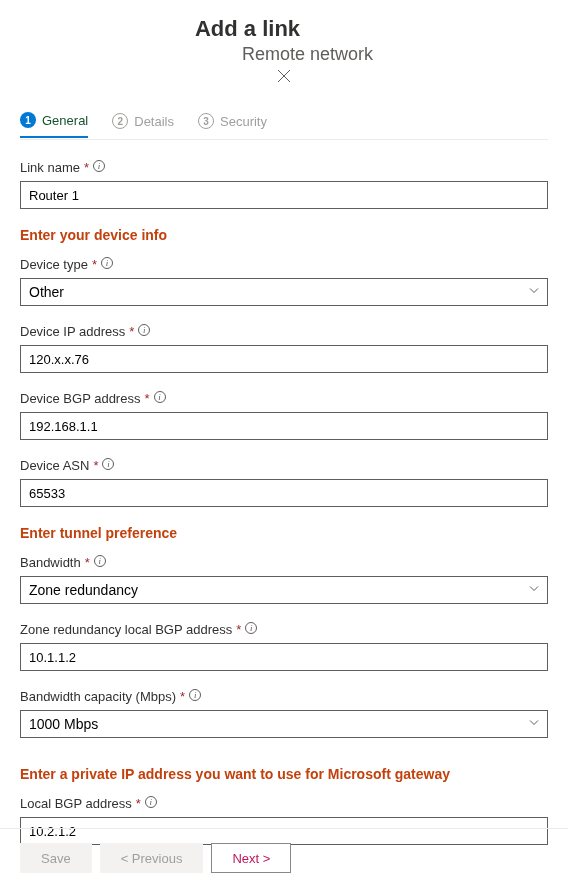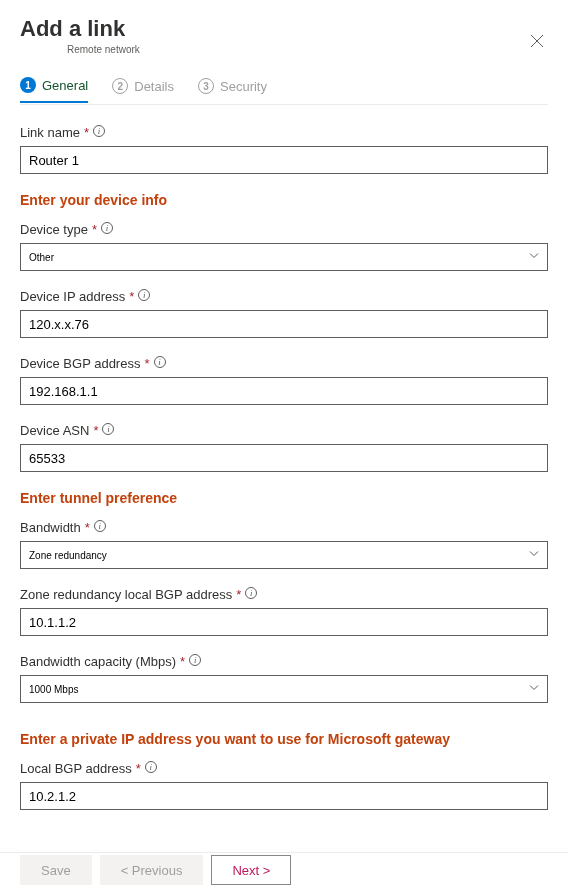--- a/index.html
+++ b/index.html
@@ -15,30 +15,31 @@
       width: 568px;
       height: 887px;
       position: relative;
     }
     .container {
       padding: 16px 20px 0 20px;
     }
     .header {
       display: flex;
       justify-content: space-between;
-      align-items: flex-end;
+      align-items: center;
+      flex-direction: column;
     }
     .header-text h1 {
       font-size: 22px;
       font-weight: 600;
       color: #323130;
       line-height: 1.2;
     }
     .header-text .subtitle {
-      font-size: 10px;
+      font-size: 18px;
       color: #605e5c;
       margin-top: 2px;
       margin-left: 47px;
     }
     .close-btn {
       cursor: pointer;
       padding: 4px;
       color: #605e5c;
     }
     .close-btn svg {
@@ -134,21 +135,21 @@
     }
     .select-wrap {
       position: relative;
       width: 100%;
     }
     .select-input {
       width: 100%;
       height: 28px;
       padding: 4px 28px 4px 8px;
       border: 1px solid #605e5c;
-      font-size: 10px;
+      font-size: 14px;
       font-family: inherit;
       outline: none;
       appearance: none;
       background: #fff;
       cursor: pointer;
     }
     .select-chevron {
       position: absolute;
       right: 8px;
       top: 50%;
@@ -166,21 +167,21 @@
       color: #c2410c;
       margin-bottom: 14px;
       margin-top: 2px;
     }
     .footer {
       position: absolute;
       bottom: 0;
       left: 0;
       right: 0;
       border-top: 1px solid #edebe9;
-      padding: 2px 20px;
+      padding: 14px 20px;
       display: flex;
       gap: 8px;
     }
     .btn {
       height: 30px;
       padding: 0 20px;
       font-size: 13px;
       font-family: inherit;
       border: 1px solid transparent;
       cursor: pointer;

